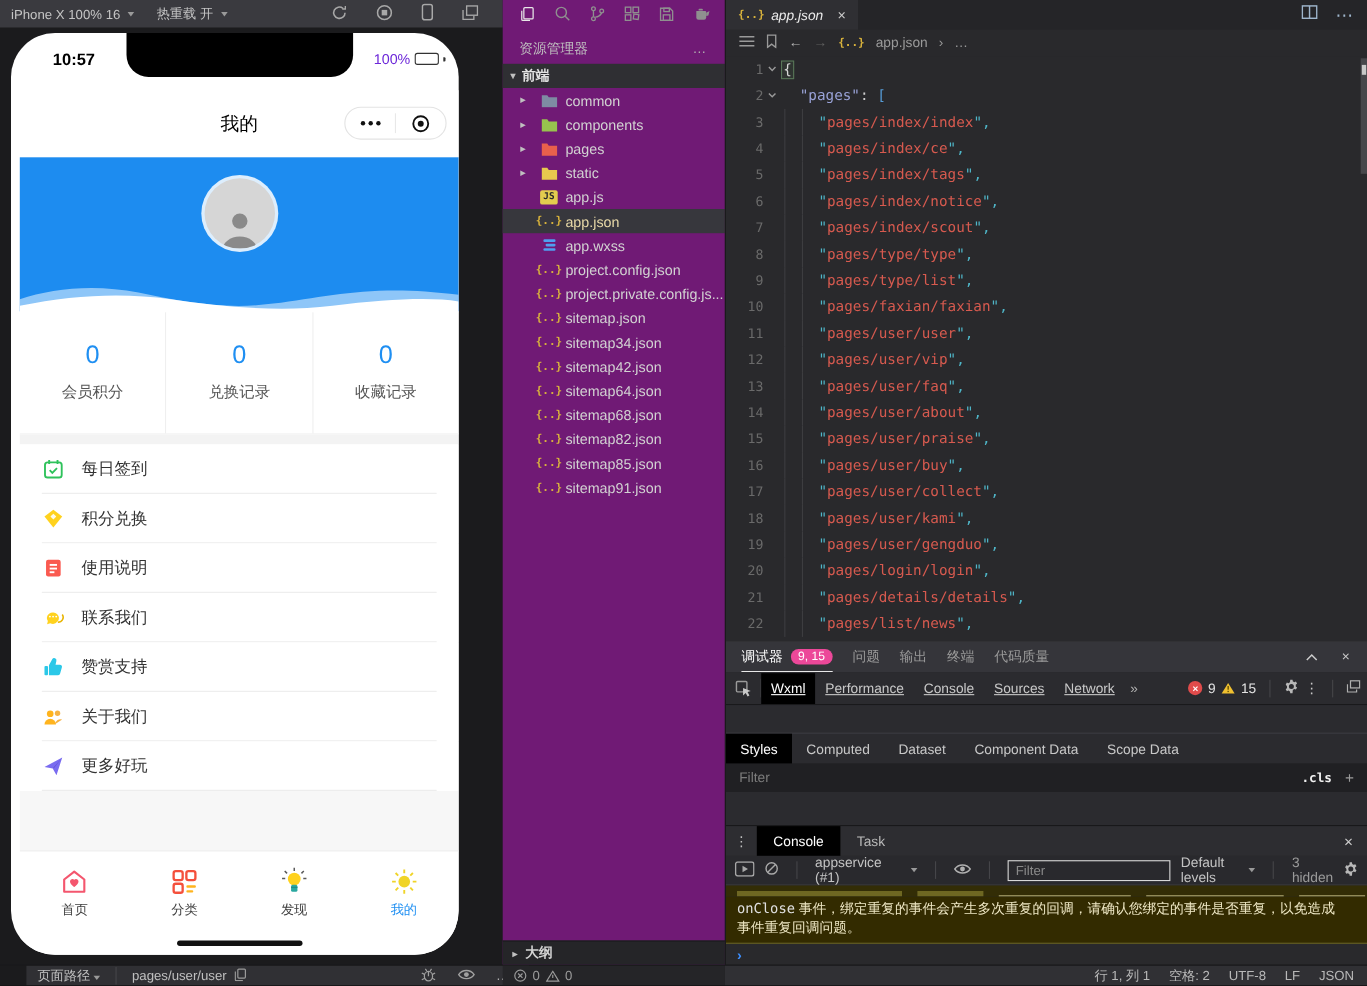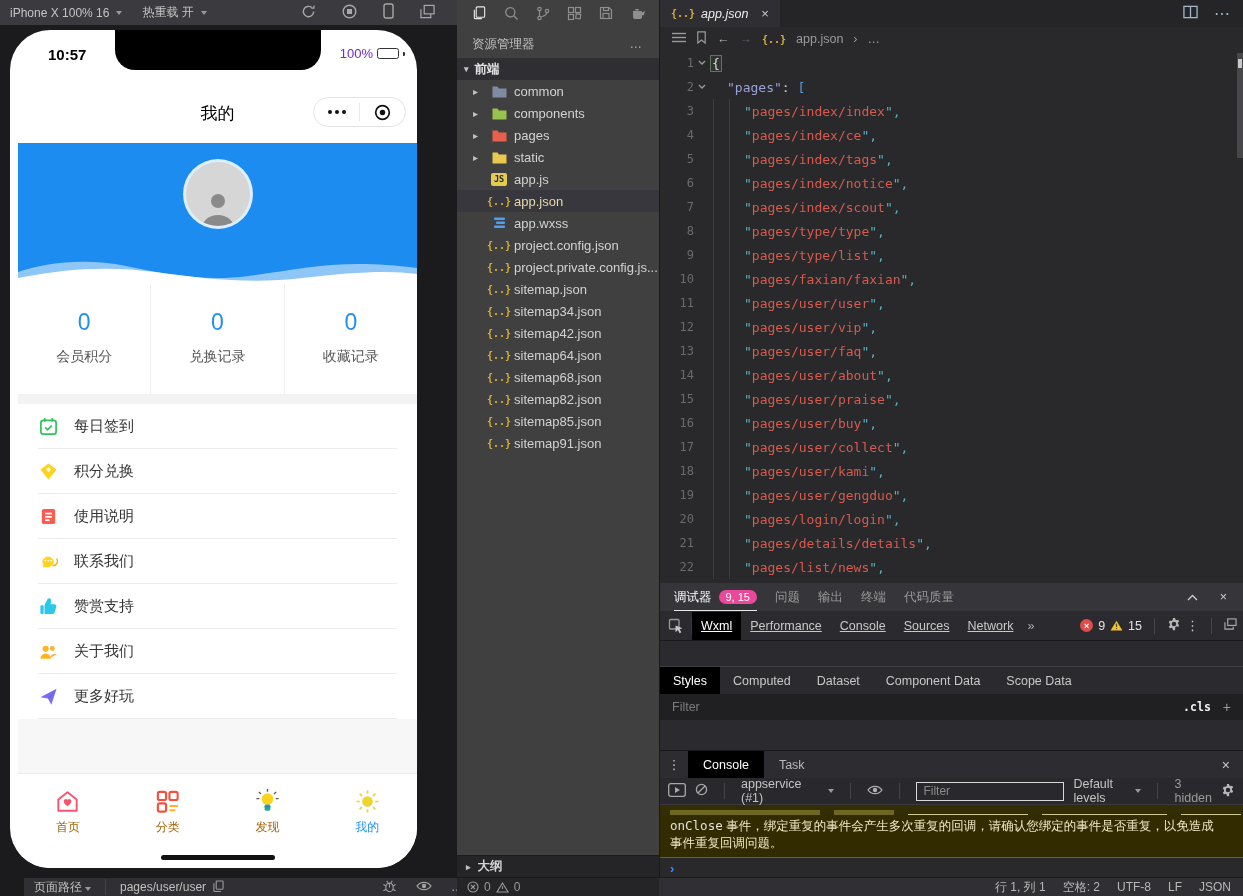--- a/index.html
+++ b/index.html
@@ -37,25 +37,25 @@
 .stat-l{margin-top:12px;font-size:14px;color:#555;}
 .p-gap{height:9px;background:#f3f3f3;}
 .m-row{position:relative;height:45px;display:flex;align-items:center;padding:0 20px;background:#fff;}
 .m-row::after{content:"";position:absolute;left:20px;right:20px;bottom:0;border-bottom:1px solid #ececec;}
 .m-icon{width:21px;height:21px;margin-right:15px;display:flex;align-items:center;justify-content:center;}
 .m-label{font-size:15px;color:#333;}
 .p-fill{height:54px;background:#f7f7f7;}
 .p-tabbar{position:relative;height:96px;background:#fff;border-top:1px solid #ececec;display:flex;}
 .tab-item{flex:1;text-align:center;padding-top:13px;}
 .tab-ic{height:28px;display:flex;align-items:center;justify-content:center;}
-.tab-lb{margin-top:4px;font-size:12px;color:#a16207;}
+.tab-lb{margin-top:4px;font-size:12px;color:#404040;}
 .tab-item.active .tab-lb{color:#1f8ff2;}
 .home-ind{position:absolute;left:50%;transform:translateX(-50%);bottom:9px;width:114px;height:5px;border-radius:3px;background:#111;}
 
-#explorer{position:absolute;left:457px;top:0;width:202px;height:877px;background:#404040;color:#cfcfcf;}
+#explorer{position:absolute;left:457px;top:0;width:202px;height:877px;background:#701a75;color:#cfcfcf;}
 .act-row{height:30px;display:flex;align-items:center;gap:17px;padding-left:15px;}
 .exp-title{height:28px;display:flex;align-items:center;padding:0 15px;font-size:12.5px;color:#c0c0c0;}
 .exp-title .dots{margin-left:auto;letter-spacing:2px;color:#b0b0b0;}
 .root-row{height:22px;display:flex;align-items:center;background:#2f2f33;font-size:12.5px;color:#e2e2e2;padding-left:7px;gap:6px;font-weight:700;}
 .tree-row{height:22px;display:flex;align-items:center;font-size:13px;padding-left:16px;cursor:default;}
 .tree-row.selected{background:#37373d;}
 .tw{width:15px;font-size:10px;color:#c0c0c0;}
 .ticon{width:22px;display:flex;justify-content:center;align-items:center;}
 .tlabel{margin-left:4px;color:#d2d2d2;white-space:nowrap;}
 .tree-row.selected .tlabel{color:#e8d9a8;}

